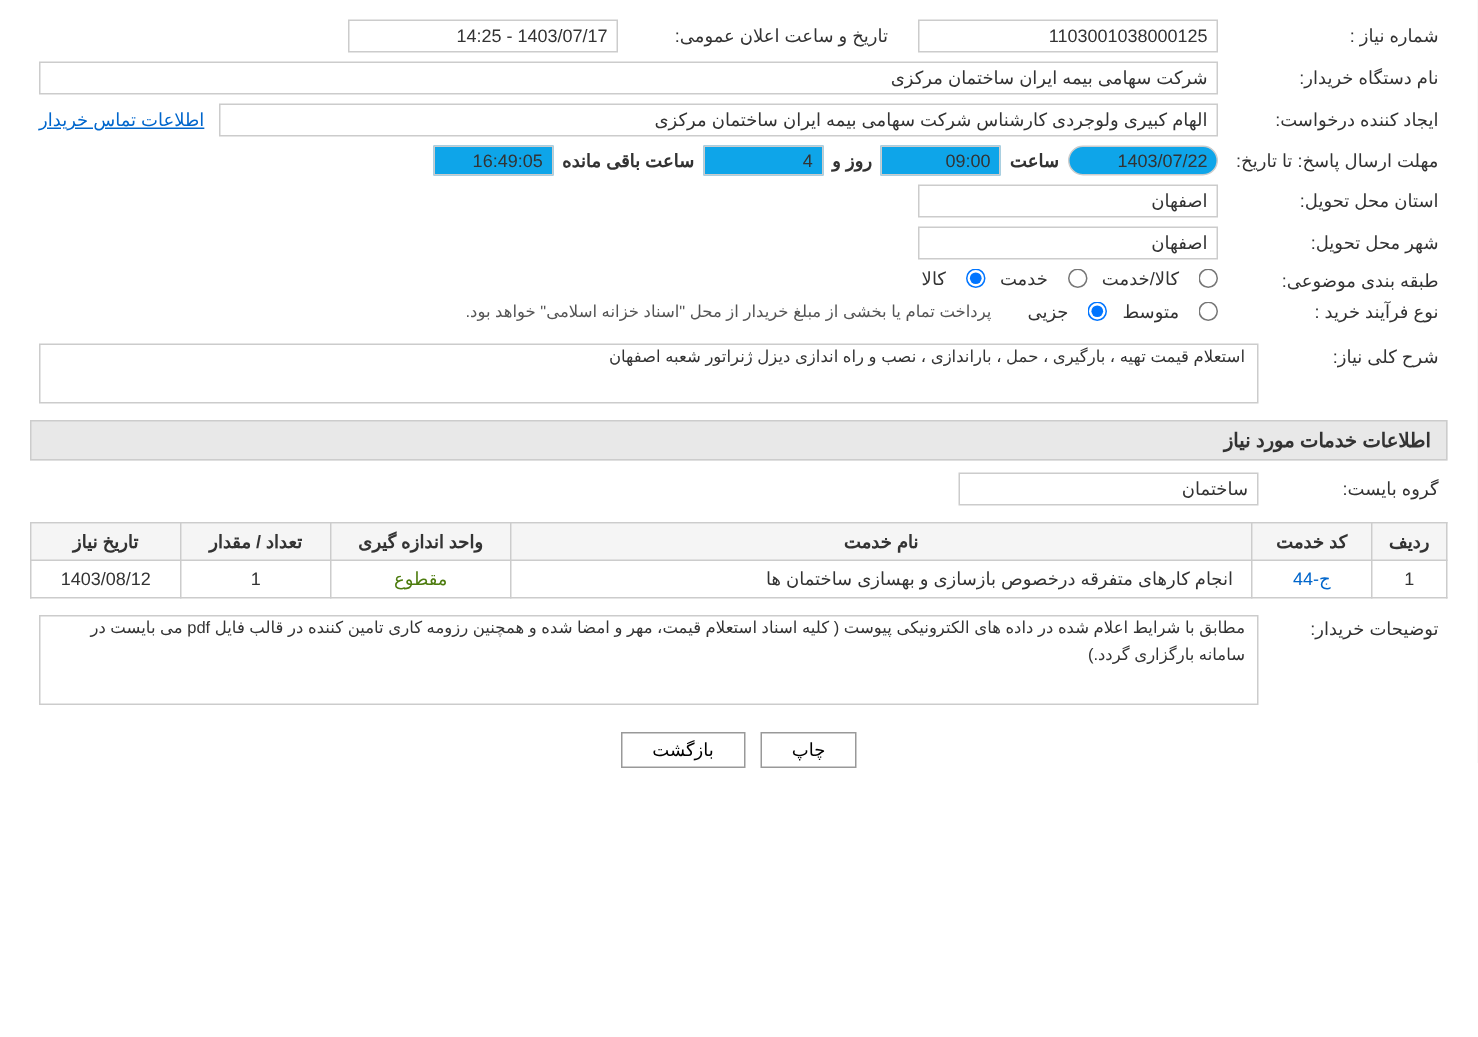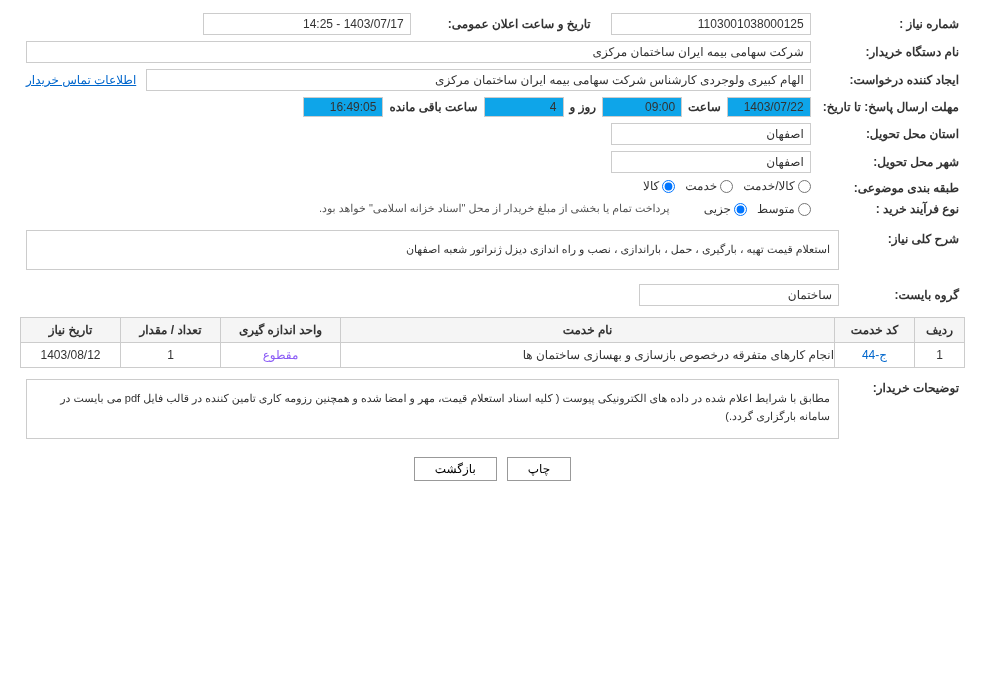--- a/index.html
+++ b/index.html
@@ -31,21 +31,21 @@
       width: 100%;
       border-collapse: collapse;
       margin-bottom: 8px;
     }
     .info-table td {
       padding: 3px 6px;
       vertical-align: middle;
     }
     .label-cell {
       text-align: right;
-      font-weight: bold;
+      font-weight: normal;
       white-space: nowrap;
       color: #333;
       width: auto;
     }
     .value-box {
       border: 1px solid #ccc;
       background: #fff;
       padding: 3px 6px;
       min-height: 22px;
       display: inline-block;
@@ -74,47 +74,47 @@
       text-align: right;
     }
     .radio-group {
       display: inline-flex;
       gap: 10px;
       align-items: center;
       direction: rtl;
     }
     .radio-item {
       display: flex;
-      align-items: flex-end;
-      gap: 3px;
+      align-items: flex-start;
+      gap: 13px;
     }
     .note-text {
       font-size: 11px;
       color: #555;
     }
     .services-table {
       width: 100%;
       border-collapse: collapse;
       margin: 8px 0;
     }
     .services-table th {
       background: #f5f5f5;
       border: 1px solid #ccc;
       padding: 5px 8px;
       text-align: center;
       font-weight: bold;
     }
     .services-table td {
       border: 1px solid #ccc;
-      padding: 5px 0;
+      padding: 5px 12px;
       text-align: center;
     }
     .description-box {
       border: 1px solid #ccc;
-      padding: 10px 8px;
+      padding: 0 8px;
       background: #fff;
       min-height: 60px;
       text-align: right;
       line-height: 1.6;
       font-size: 11px;
     }
     .button-row {
       text-align: center;
       margin: 15px 0;
       display: flex;
@@ -165,21 +165,21 @@
 
     <table class="info-table">
       <tbody>
           <tr>
         <td class="label-cell" style="width:120px;">شماره نیاز :</td>
         <td style="width:220px;">
           <div class="value-box" style="width:200px;">1103001038000125</div>
         </td>
         <td class="label-cell" style="width:180px;">تاریخ و ساعت اعلان عمومی:</td>
         <td>
-          <div class="value-box" style="width:208px;">1403/07/17 - 14:25</div>
+          <div class="value-box" style="width:180px;">1403/07/17 - 14:25</div>
         </td>
       </tr>
 
       <tr>
         <td class="label-cell">نام دستگاه خریدار:</td>
         <td colspan="3">
           <div class="value-box-full">شرکت سهامی بیمه ایران ساختمان مرکزی</div>
         </td>
       </tr>
 
@@ -190,21 +190,21 @@
             <div class="value-box" style="flex:1;">الهام کبیری ولوجردی کارشناس شرکت سهامی بیمه ایران ساختمان مرکزی</div>
             <span class="blue-link" style="cursor:pointer; white-space:nowrap;">اطلاعات تماس خریدار</span>
           </div>
         </td>
       </tr>
 
       <tr>
         <td class="label-cell">مهلت ارسال پاسخ: تا تاریخ:</td>
         <td colspan="3">
           <div class="row-flex" style="flex-wrap:wrap;">
-            <div class="field-inline" style="width:84px;">1403/07/22</div>
+            <div class="field-inline" style="width:100px;border-radius:10px;">1403/07/22</div>
             <span class="inline-label">ساعت</span>
             <div class="field-inline" style="width:70px;">09:00</div>
             <span class="inline-label">روز و</span>
             <div class="field-inline" style="width:40px;">4</div>
             <span class="inline-label">ساعت باقی مانده</span>
             <div class="field-inline" style="width:80px;">16:49:05</div>
           </div>
         </td>
       </tr>
 
@@ -249,38 +249,39 @@
             <div class="radio-group">
               <div class="radio-item">
                 <input type="radio" name="process" style="">
                 <span>متوسط</span>
               </div>
               <div class="radio-item">
                 <input type="radio" name="process" checked="" style="">
                 <span>جزیی</span>
               </div>
             </div>
-            <span class="note-text" style="margin-right:28px;">پرداخت تمام یا بخشی از مبلغ خریدار از محل "اسناد خزانه اسلامی" خواهد بود.</span>
+            <span class="note-text" style="margin-right:18px;">پرداخت تمام یا بخشی از مبلغ خریدار از محل "اسناد خزانه اسلامی" خواهد بود.</span>
           </div>
         </td>
       </tr>
     </tbody>
       </table>
 
     <table class="info-table">
       <tbody>
           <tr>
         <td class="label-cell" style="width:120px; vertical-align:top; padding-top:5px;">شرح کلی نیاز:</td>
         <td>
           <div class="description-box" style="min-height:40px;">استعلام قیمت تهیه ، بارگیری ، حمل ، باراندازی ، نصب و راه اندازی دیزل ژنراتور شعبه اصفهان</div>
         </td>
       </tr>
     </tbody>
       </table>
 
+    <div class="section-title">اطلاعات خدمات مورد نیاز</div>
 
     <table class="info-table">
       <tbody>
           <tr>
         <td class="label-cell" style="width:120px;">گروه بایست:</td>
         <td>
           <div class="value-box" style="width:200px;">ساختمان</div>
         </td>
       </tr>
     </tbody>
@@ -295,21 +296,21 @@
           <th style="width:120px;">واحد اندازه گیری</th>
           <th style="width:100px;">تعداد / مقدار</th>
           <th style="width:100px;">تاریخ نیاز</th>
         </tr>
       </thead>
       <tbody id="services-tbody">
       <tr>
     <td>1</td>
     <td style="color:#0066cc;">ج-44</td>
     <td style="text-align:right;">انجام کارهای متفرقه درخصوص بازسازی و بهسازی ساختمان ها</td>
-    <td style="color:#8b5cf6;">مقطوع</td>
+    <td style="color:#4d7c0f;">مقطوع</td>
     <td>1</td>
     <td>1403/08/12</td>
   </tr>
         </tbody>
     </table>
 
     <table class="info-table">
       <tbody>
           <tr>
         <td class="label-cell" style="width:120px; vertical-align:top; padding-top:5px;">توضیحات خریدار:</td>

